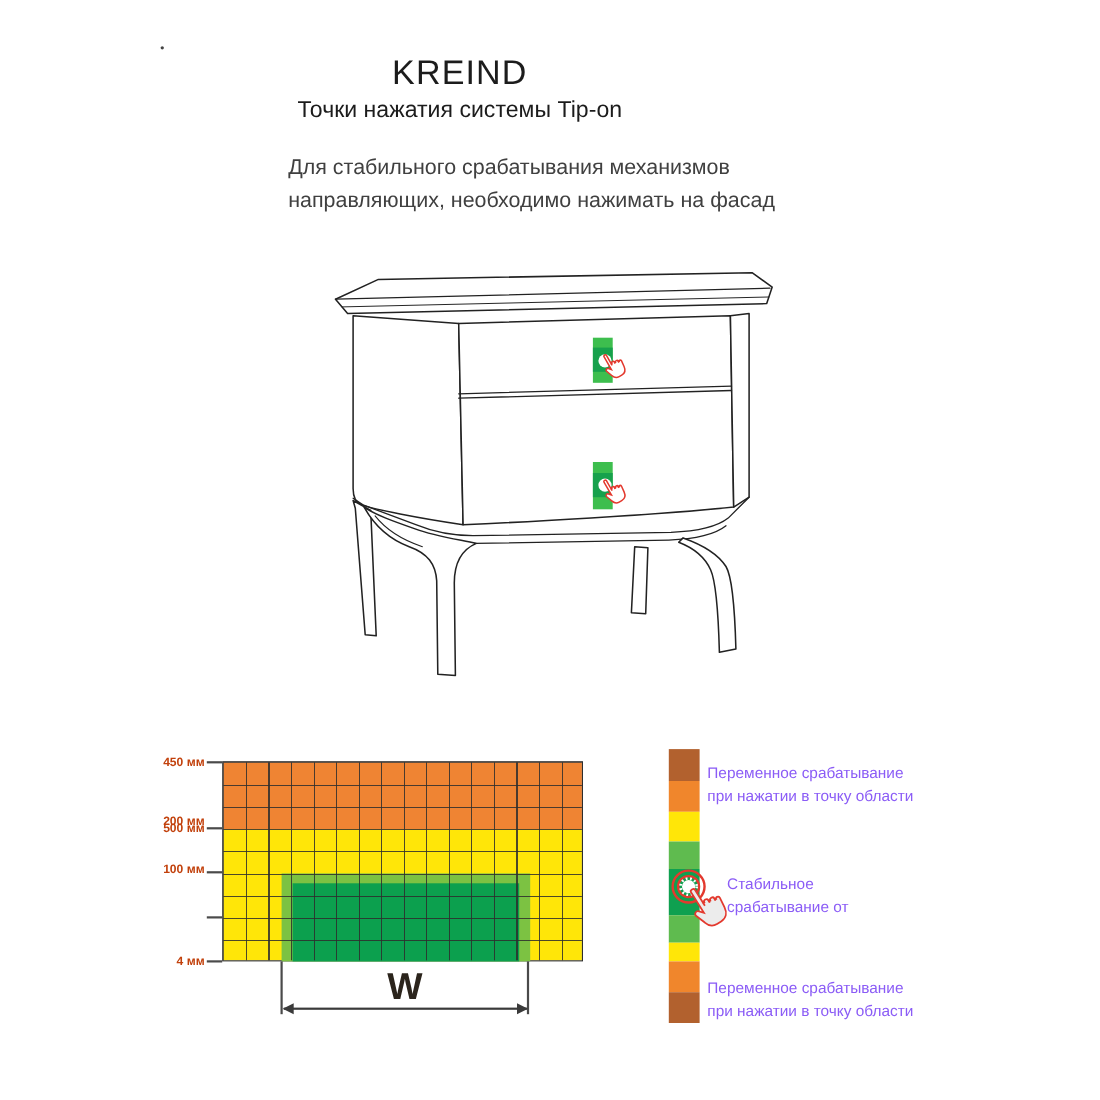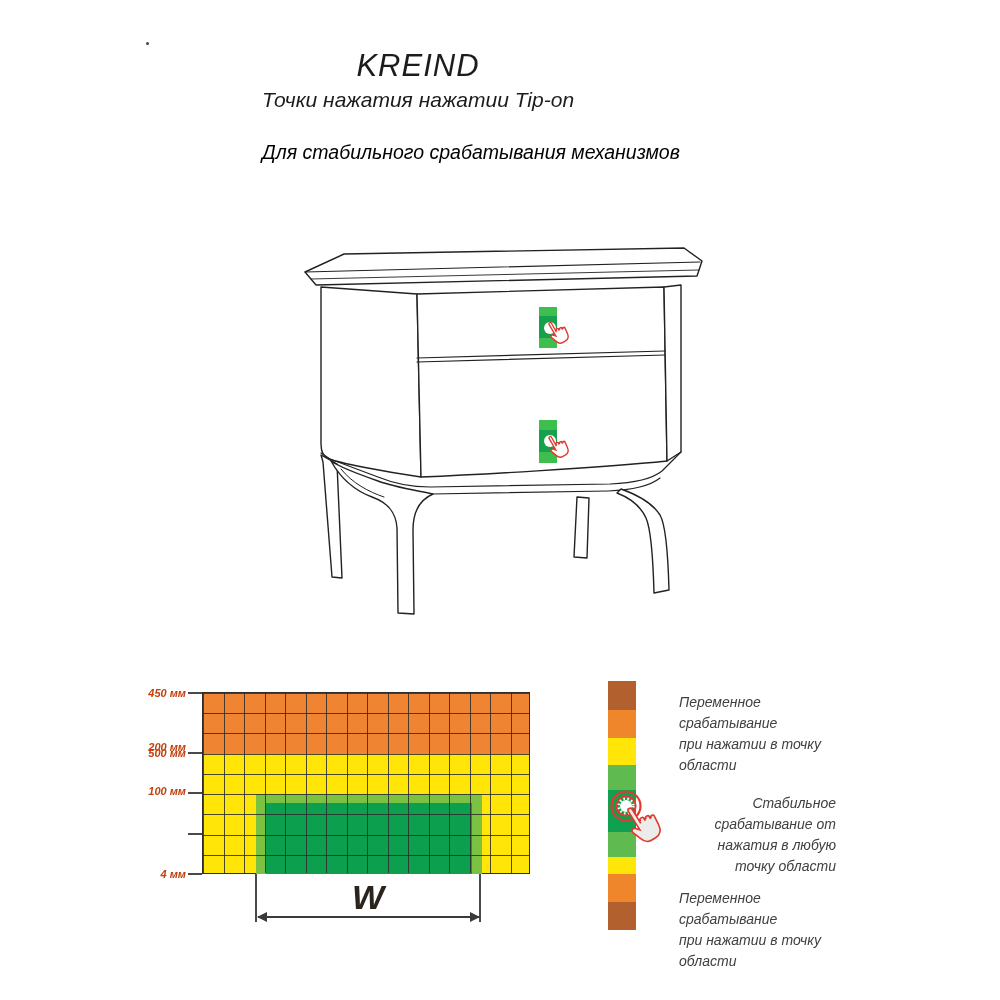--- a/index.html
+++ b/index.html
@@ -1,25 +1,25 @@
 <!DOCTYPE html>
 <html><head>
 <meta charset="utf-8">
 <style>
   html,body{margin:0;padding:0;background:#fff;}
   .page{position:relative;width:836px;height:1000px;background:#fff;overflow:hidden;
-        font-family:"Liberation Sans",sans-serif;color:#1f1f1f;font-style:italic;}
+        font-family:"Liberation Sans",sans-serif;color:#1f1f1f;}
   .stray-dot{position:absolute;left:146px;top:42px;width:3px;height:3px;background:#444;border-radius:50%;}
 
   
   .brand{position:absolute;left:0;right:0;top:48px;margin:0;text-align:center;
          font-size:31px;font-weight:400;letter-spacing:1px;color:#1c1c1c;}
   .subtitle{position:absolute;left:0;right:0;top:88px;margin:0;text-align:center;
             font-size:21px;font-weight:400;color:#1c1c1c;}
-  .desc{position:absolute;left:262px;top:137px;margin:0;font-size:19.5px;line-height:30px;color:#000000;}
+  .desc{position:absolute;left:262px;top:137px;margin:0;font-size:19.5px;line-height:30px;color:#404040;}
   .desc span{display:block;}
 
   
   .furniture-svg{position:absolute;left:280px;top:238px;width:440px;height:392px;}
 
   
   .grid-wrap{position:absolute;left:202px;top:692px;width:328px;height:182px;
              background:linear-gradient(#EF8433 0 60.7px,#FFE608 60.7px 100%);
              border:1px solid #2d2d2d;box-sizing:border-box;}
   .green-outer{position:absolute;left:53px;top:101px;width:226px;height:80px;background:#7CC242;}
@@ -44,35 +44,36 @@
 
   
   .strip{position:absolute;left:608px;top:681px;width:28px;}
   .strip div{width:28px;}
   .sg1{height:29px;background:#B2612E;} .sg2{height:28px;background:#F0862C;}
   .sg3{height:27px;background:#FFE608;} .sg4{height:25px;background:#5FBB4F;}
   .sg5{height:42px;background:#0FA050;} .sg6{height:25px;background:#5FBB4F;}
   .sg7{height:17px;background:#FFE608;} .sg8{height:28px;background:#F0862C;}
   .sg9{height:28px;background:#B2612E;}
   .legend-icon-svg{position:absolute;left:592px;top:772px;width:110px;height:104px;}
-  .legend-text{position:absolute;font-size:14px;line-height:21px;color:#404040;margin-left:36px;}
+  .legend-text{position:absolute;font-size:14px;line-height:21px;color:#8b5cf6;}
   .legend-text span{display:block;}
-  .lt1{left:643px;top:692px;} .lt2{left:661px;top:793px;text-align:right;} .lt3{left:643px;top:888px;}
+  .lt1{left:643px;top:692px;} .lt2{left:661px;top:793px;} .lt3{left:643px;top:888px;}
 </style>
 </head>
 <body>
 
 <div class="page">
   <span class="stray-dot"></span>
 
   <h1 class="brand">KREIND</h1>
-  <h2 class="subtitle">Точки нажатия нажатии Tip-on</h2>
+  <h2 class="subtitle">Точки нажатия системы Tip-on</h2>
 
   <p class="desc">
     <span>Для стабильного срабатывания механизмов</span>
+    <span>направляющих, необходимо нажимать на фасад</span>
   </p>
 
   <svg class="furniture-svg" viewBox="280 238 440 392">
     <defs>
       <g id="hand-shape">
         <path d="M13,4 C13,1.6 17.4,1.6 17.4,4 L17.4,19 L18.6,19 C18.6,16.6 23,16.6 23,19 L23,20.6 L24.4,20.6
                  C24.4,18.2 28.8,18.2 28.8,20.6 L28.8,22.2 L30,22.2 C30,20.2 33.6,20.6 33.6,23 L32.6,33
                  C32,39 28.4,43 22.6,43 L18,43 C13.2,43 10.2,40 8.8,35.6 L5.2,26 C4.2,23.2 7.6,21.2 9.8,23.6 L13,27.2 Z"></path>
         <path d="M17.4,19 L17.4,22 M23,19 L23,22 M28.8,20.6 L28.8,23.2" fill="none"></path>
       </g>
@@ -164,19 +165,18 @@
     <circle cx="626" cy="806" r="7.4" fill="none" stroke="#fff" stroke-width="2.4" stroke-dasharray="1.6 2.4"></circle>
     <use href="#hand-shape" transform="translate(628,809) rotate(-32) scale(0.95) translate(-14,-2)" fill="#ECECEC" stroke="#E3392E" stroke-width="1.7"></use>
   </svg>
 
   <div class="legend-text lt1">
     <span>Переменное срабатывание</span>
     <span>при нажатии в точку области</span>
   </div>
   <div class="legend-text lt2">
     <span>Стабильное срабатывание от</span>
-    <span>нажатия в любую точку области</span>
   </div>
   <div class="legend-text lt3">
     <span>Переменное срабатывание</span>
     <span>при нажатии в точку области</span>
   </div>
 </div>
 
 </body></html>

